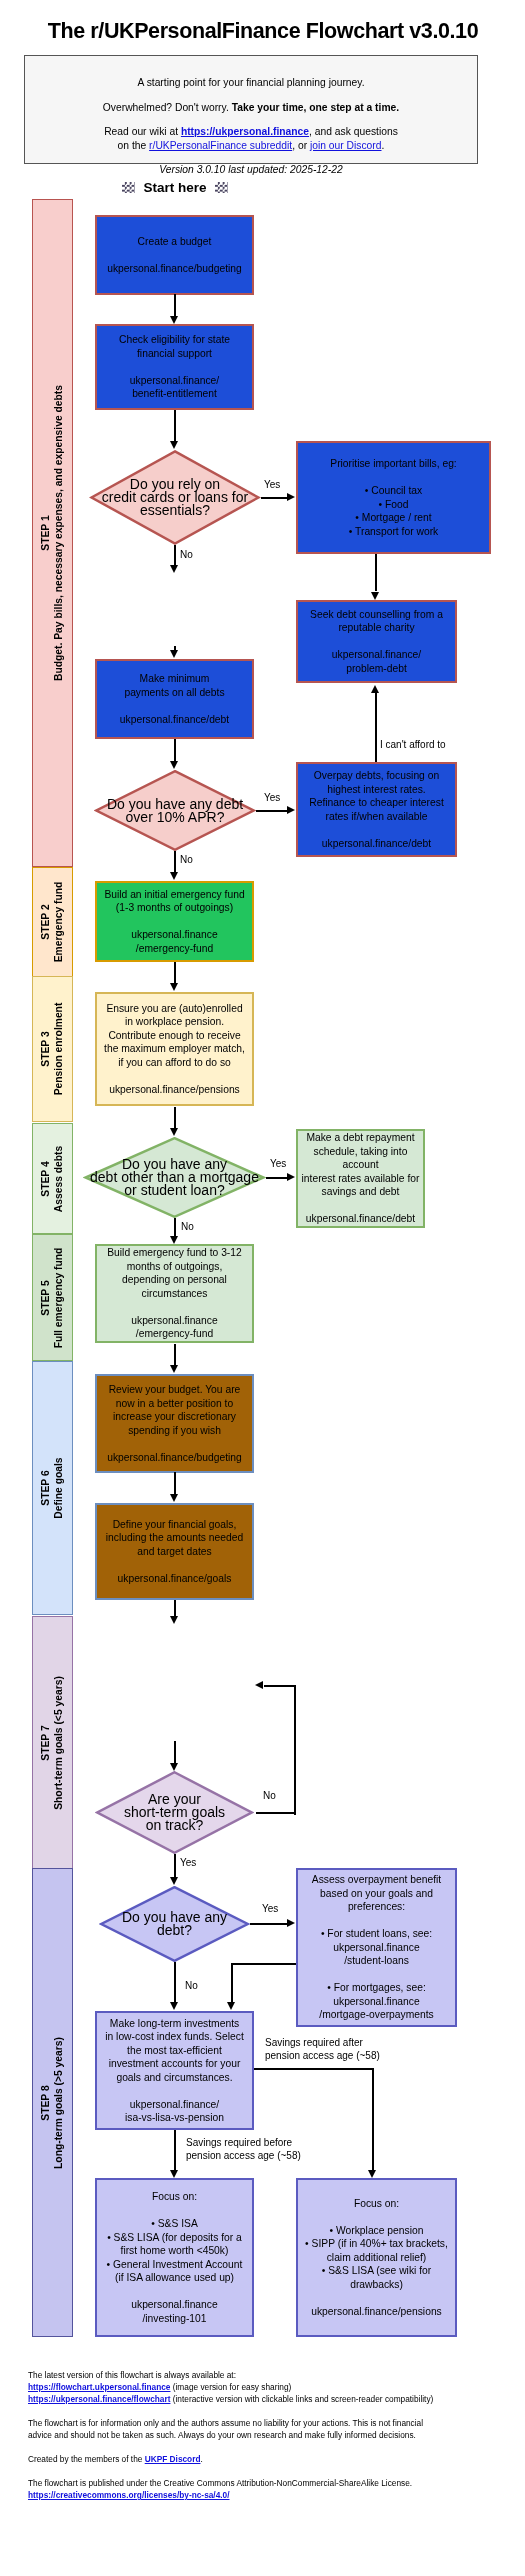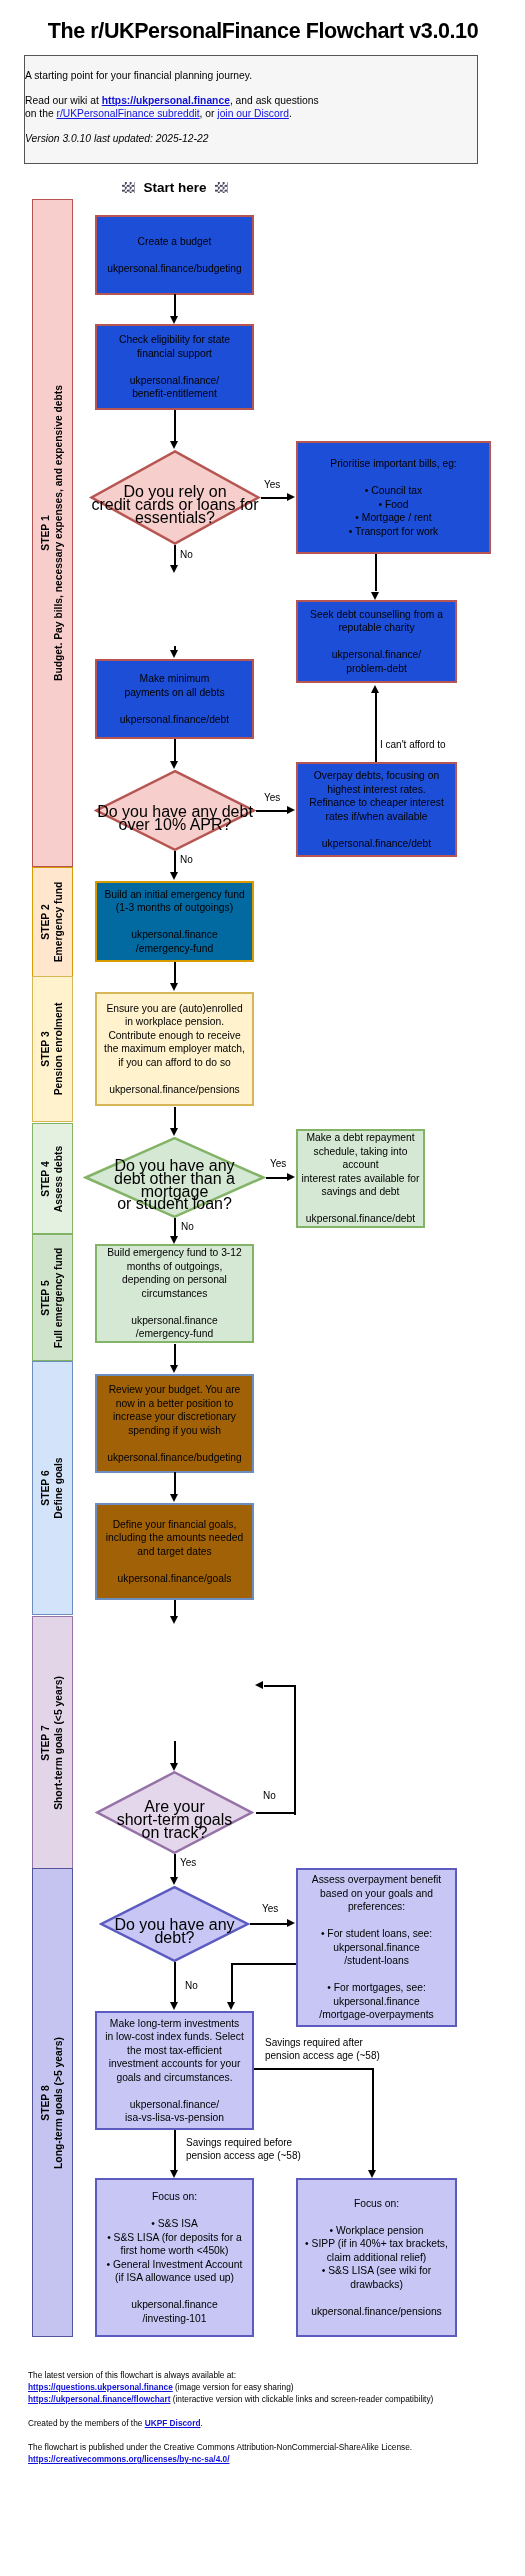--- a/index.html
+++ b/index.html
@@ -1,73 +1,74 @@
 <!DOCTYPE html>
 <html style="font-size:12.7px"><head>
 <meta charset="utf-8">
 <style>
   html,body{margin:0;padding:0;background:#fff}
   *{box-sizing:border-box}
   .canvas{position:relative;width:526px;height:2576px;background:#fff;font-family:"Liberation Sans",sans-serif;color:#000;overflow:hidden}
   .title{position:absolute;left:0;top:19px;width:526px;text-align:center;font-size:21.5px;font-weight:bold;letter-spacing:-0.4px}
-  .infobox{position:absolute;left:24px;top:55px;width:454px;height:109px;background:#f6f6f6;border:1.2px solid #555;font-size:10.3px;padding-top:13px}
+  .infobox{position:absolute;left:24px;top:55px;width:454px;height:109px;background:#f6f6f6;border:1.2px solid #555;text-align:center;font-size:10.3px;padding-top:20px}
   .infobox p{margin:0 0 0 0;line-height:13.5px}
   .infobox p + p{margin-top:11px}
   .version{font-style:italic}
   .lnk{color:#1111dd;text-decoration:underline;cursor:pointer}
   .b{font-weight:bold}
   .starthere{position:absolute;left:16px;top:180px;width:318px;display:flex;align-items:center;justify-content:center;gap:8.7px;font-size:13.5px;font-weight:bold}
   .flag{display:inline-block;width:12.7px;height:10.3px;background:conic-gradient(#4a4560 90deg,#fff 90deg 180deg,#4a4560 180deg 270deg,#fff 270deg);background-size:4.8px 4.8px}
   .strip{position:absolute;left:32px;width:41px;border:1.6px solid}
   .striplabel{position:absolute;left:50%;top:50%;transform:translate(-50%,-50%) rotate(-90deg);text-align:center;font-weight:bold;font-size:10.3px;line-height:12.7px;white-space:pre-line}
   .node{position:absolute;display:flex;align-items:center;justify-content:center;text-align:center;border:2px solid}
   .ntext{white-space:pre-line;font-size:10.3px;line-height:13.5px;width:100%}
   .red{background:#1d4ed8;border-color:#b65551}
-  .orange{background:#0369a1;border-color:#d79b00}
+  .orange{background:#22c55e;border-color:#d79b00}
   .yellow{background:#fff2cc;border-color:#d6b656}
   .green{background:#d5e8d4;border-color:#82b366}
   .blue{background:#a16207;border-color:#6c8ebf}
   .purple{background:#e4d7eb;border-color:#9673a6}
   .peri{background:#c7c6f4;border-color:#5b5bc0}
   .s1{background:#f8cecc;border-color:#b85450}
   .s2{background:#ffe6cc;border-color:#d79b00}
   .s3{background:#fff2cc;border-color:#d6b656}
   .s4{background:#e4f1e0;border-color:#82b366}
   .s5{background:#d0e3cb;border-color:#82b366}
   .s6{background:#d3e3fa;border-color:#6c8ebf}
   .s7{background:#e1d5e7;border-color:#9673a6}
   .s8{background:#c5c4f0;border-color:#54549c}
   .dia{position:absolute}
   .dsvg{position:absolute;left:0;top:0;width:100%;height:100%}
   .dsvg polygon{vector-effect:non-scaling-stroke;stroke-width:2.5}
   .dred polygon{fill:#f6cecb;stroke:#b65551}
   .dgreen polygon{fill:#d5e8d4;stroke:#82b366}
   .dpurple polygon{fill:#e4d7eb;stroke:#9673a6}
   .dperi polygon{fill:#c7c6f4;stroke:#5b5bc0}
-  .dtext{position:absolute;left:0;top:8px;width:100%;height:100%;display:flex;align-items:center;justify-content:center;text-align:center;font-size:16px;line-height:12.7px;white-space:pre-line}
+  .dtext{position:absolute;left:0;top:0;width:100%;height:100%;display:flex;align-items:center;justify-content:center;text-align:center;font-size:14px;line-height:12.7px;white-space:pre-line}
   .vl{position:absolute;width:2px;background:#000}
   .hl{position:absolute;height:2px;background:#000}
   .ad{position:absolute;width:0;height:0;border-left:4.4px solid transparent;border-right:4.4px solid transparent;border-top:8.7px solid #000}
   .au{position:absolute;width:0;height:0;border-left:4.4px solid transparent;border-right:4.4px solid transparent;border-bottom:8.7px solid #000}
   .ar{position:absolute;width:0;height:0;border-top:4.4px solid transparent;border-bottom:4.4px solid transparent;border-left:8.7px solid #000}
   .al{position:absolute;width:0;height:0;border-top:4.4px solid transparent;border-bottom:4.4px solid transparent;border-right:8.7px solid #000}
   .elabel{position:absolute;font-size:10px;white-space:pre-line;line-height:12.7px}
   .footer{position:absolute;left:28px;top:2369px;width:487px;font-size:8.3px;line-height:12px}
   .footer p{margin:0 0 12px 0}
   .pre{white-space:pre-line}
 </style>
 </head>
 <body>
 
 <div class="canvas">
 
   <div class="title">The r/UKPersonalFinance Flowchart v3.0.10</div>
 
   <div class="infobox">
     <p><span>A starting point for your financial planning journey.</span></p>
+    <p><span>Overwhelmed? Don't worry. </span><span class="b">Take your time, one step at a time.</span></p>
     <p>
       <span>Read our wiki at </span><span class="lnk b">https://ukpersonal.finance</span><span>, and ask questions</span><br>
       <span>on the </span><span class="lnk">r/UKPersonalFinance subreddit</span><span>, or </span><span class="lnk">join our Discord</span><span>.</span>
     </p>
     <p class="version">Version 3.0.10 last updated: 2025-12-22</p>
   </div>
 
   <div class="starthere">
     <span class="flag"></span>
     <span>Start here</span>
@@ -355,23 +356,25 @@
   <div class="elabel" style="left:262px;top:1903px">Yes</div>
   <div class="elabel" style="left:185px;top:1980px">No</div>
   <div class="elabel" style="left:265px;top:2037px">Savings required after
 pension access age (~58)</div>
   <div class="elabel" style="left:186px;top:2137px">Savings required before
 pension access age (~58)</div>
 
   <div class="footer">
     <p>
       <span>The latest version of this flowchart is always available at:</span><br>
-      <span class="lnk b">https://questions.ukpersonal.finance</span><span> (image version for easy sharing)</span><br>
+      <span class="lnk b">https://flowchart.ukpersonal.finance</span><span> (image version for easy sharing)</span><br>
       <span class="lnk b">https://ukpersonal.finance/flowchart</span><span> (interactive version with clickable links and screen-reader compatibility)</span>
     </p>
+    <p class="pre">The flowchart is for information only and the authors assume no liability for your actions. This is not financial
+advice and should not be taken as such. Always do your own research and make fully informed decisions.</p>
     <p><span>Created by the members of the </span><span class="lnk b">UKPF Discord</span><span>.</span></p>
     <p>
       <span>The flowchart is published under the Creative Commons Attribution-NonCommercial-ShareAlike License.</span><br>
       <span class="lnk b">https://creativecommons.org/licenses/by-nc-sa/4.0/</span><br>
     </p>
   </div>
 
 </div>
 
 

